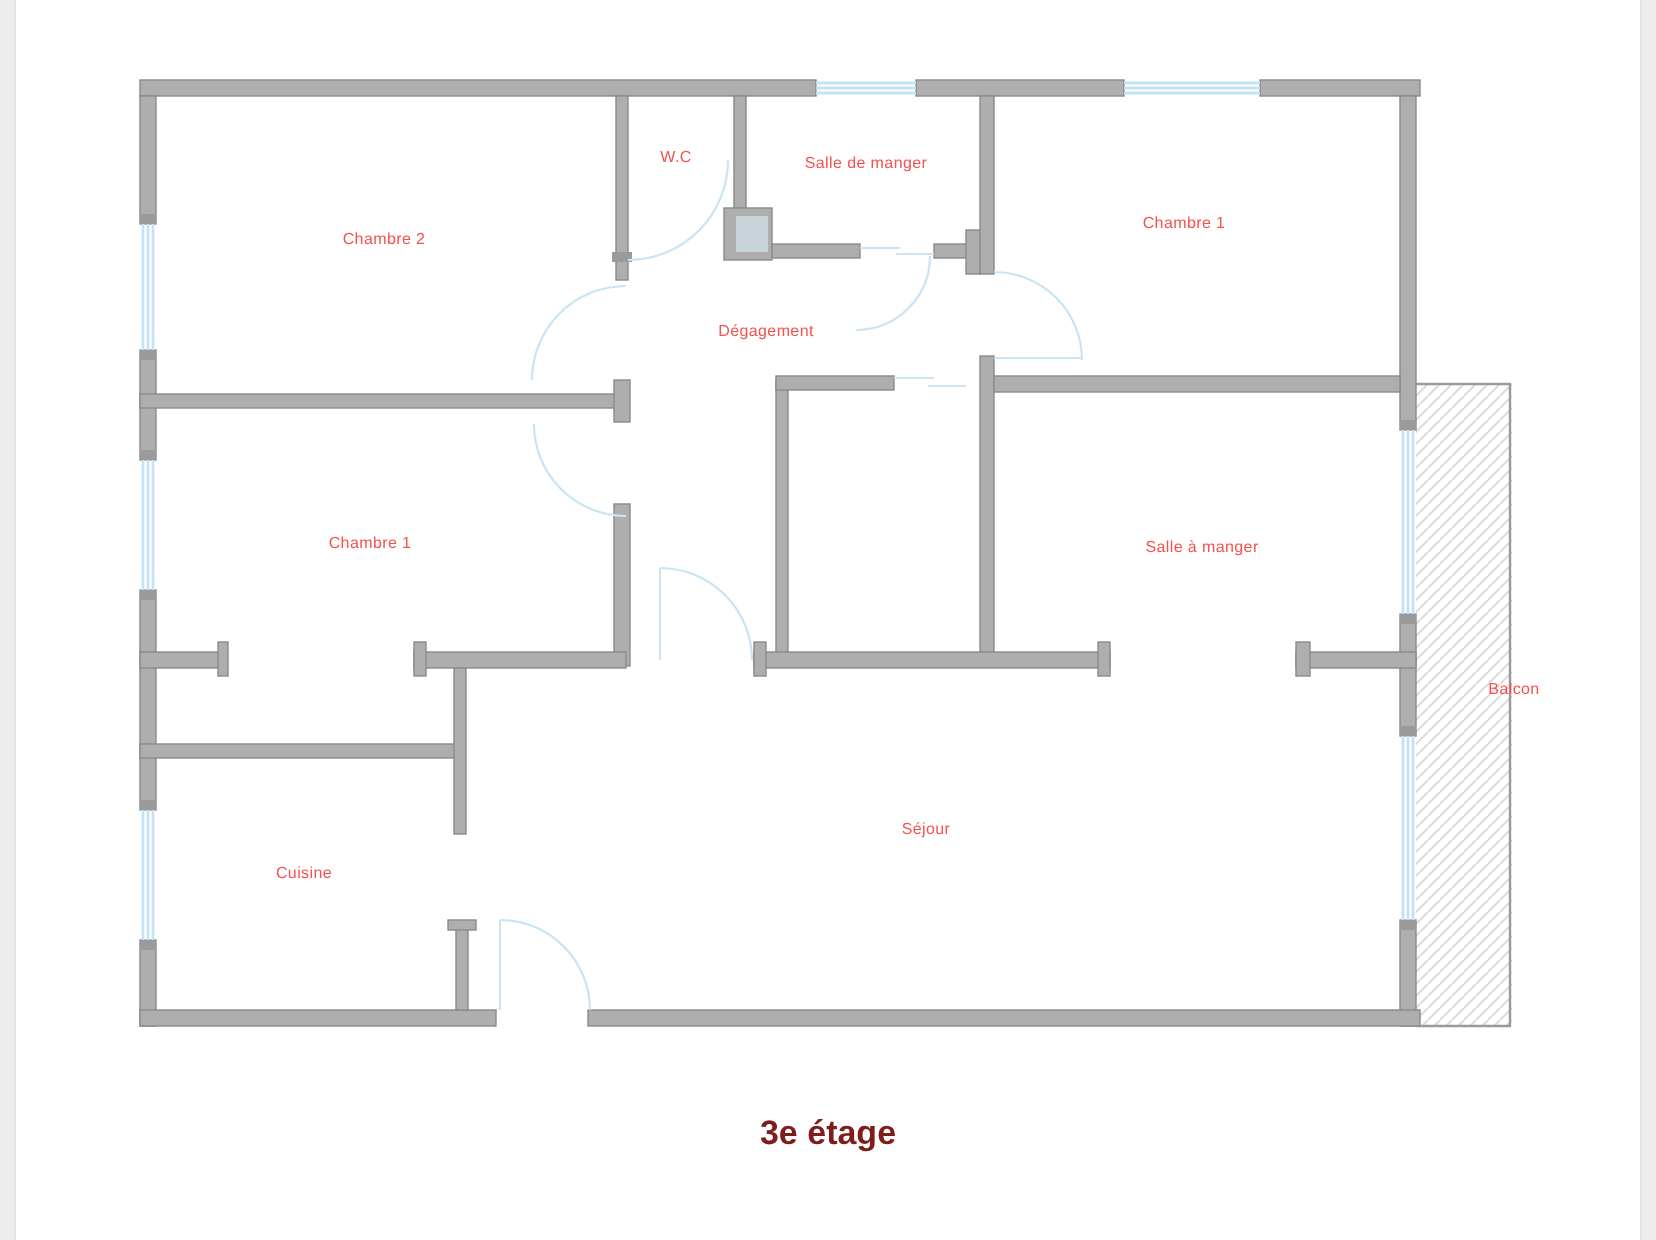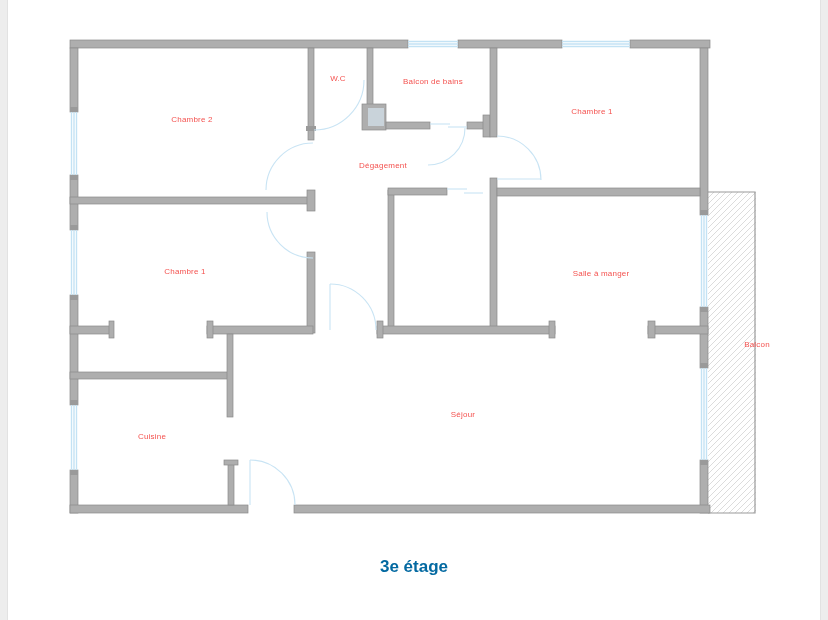--- a/index.html
+++ b/index.html
@@ -11,21 +11,21 @@
   svg{position:absolute;left:0;top:0;}
   .wall{fill:#aeaeae;stroke:#8a8a8a;stroke-width:0.7;}
   .jamb{fill:#9a9a9a;}
   .blockinner{fill:#c9d3da;stroke:none;}
   .win{stroke:#c3e2f4;stroke-width:1.4;fill:none;}
   .door{stroke:#c9e4f4;stroke-width:1.1;fill:none;}
   .balcony-border{fill:none;stroke:#9a9a9a;stroke-width:1.2;}
   .room-label{position:absolute;transform:translate(-50%,-50%);color:#f4524f;
               font-size:8px;line-height:1;white-space:nowrap;letter-spacing:0.2px;}
   .floor-title{position:absolute;left:414px;top:567px;transform:translate(-50%,-50%);
-               color:#0369a1;font-size:17px;font-weight:bold;white-space:nowrap;}
+               color:#7f1d1d;font-size:17px;font-weight:bold;white-space:nowrap;}
 </style>
 </head>
 <body>
 
 <div class="stage">
   <div class="edge-strip left"></div>
   <div class="edge-strip right"></div>
 
   <svg width="828" height="620" viewBox="0 0 828 620">
     <defs>
@@ -148,21 +148,21 @@
       <line class="door" x1="464" y1="193" x2="483" y2="193"></line>
       <line class="door" x1="330" y1="284" x2="330" y2="330"></line>
       <path class="door" d="M330,284 A46,46 0 0 1 376,330"></path>
       <line class="door" x1="250" y1="460" x2="250" y2="505"></line>
       <path class="door" d="M250,460 A45,45 0 0 1 295,505"></path>
     </g>
   </svg>
 
   <span class="room-label" style="left:192px;top:120px">Chambre 2</span>
   <span class="room-label" style="left:338px;top:79px">W.C</span>
-  <span class="room-label" style="left:433px;top:82px">Balcon de bains</span>
+  <span class="room-label" style="left:433px;top:82px">Salle de manger</span>
   <span class="room-label" style="left:592px;top:112px">Chambre 1</span>
   <span class="room-label" style="left:383px;top:166px">Dégagement</span>
   <span class="room-label" style="left:185px;top:272px">Chambre 1</span>
   <span class="room-label" style="left:601px;top:274px">Salle à manger</span>
   <span class="room-label" style="left:757px;top:345px">Balcon</span>
   <span class="room-label" style="left:152px;top:437px">Cuisine</span>
   <span class="room-label" style="left:463px;top:415px">Séjour</span>
 
   <div class="floor-title">3e étage</div>
 </div>

